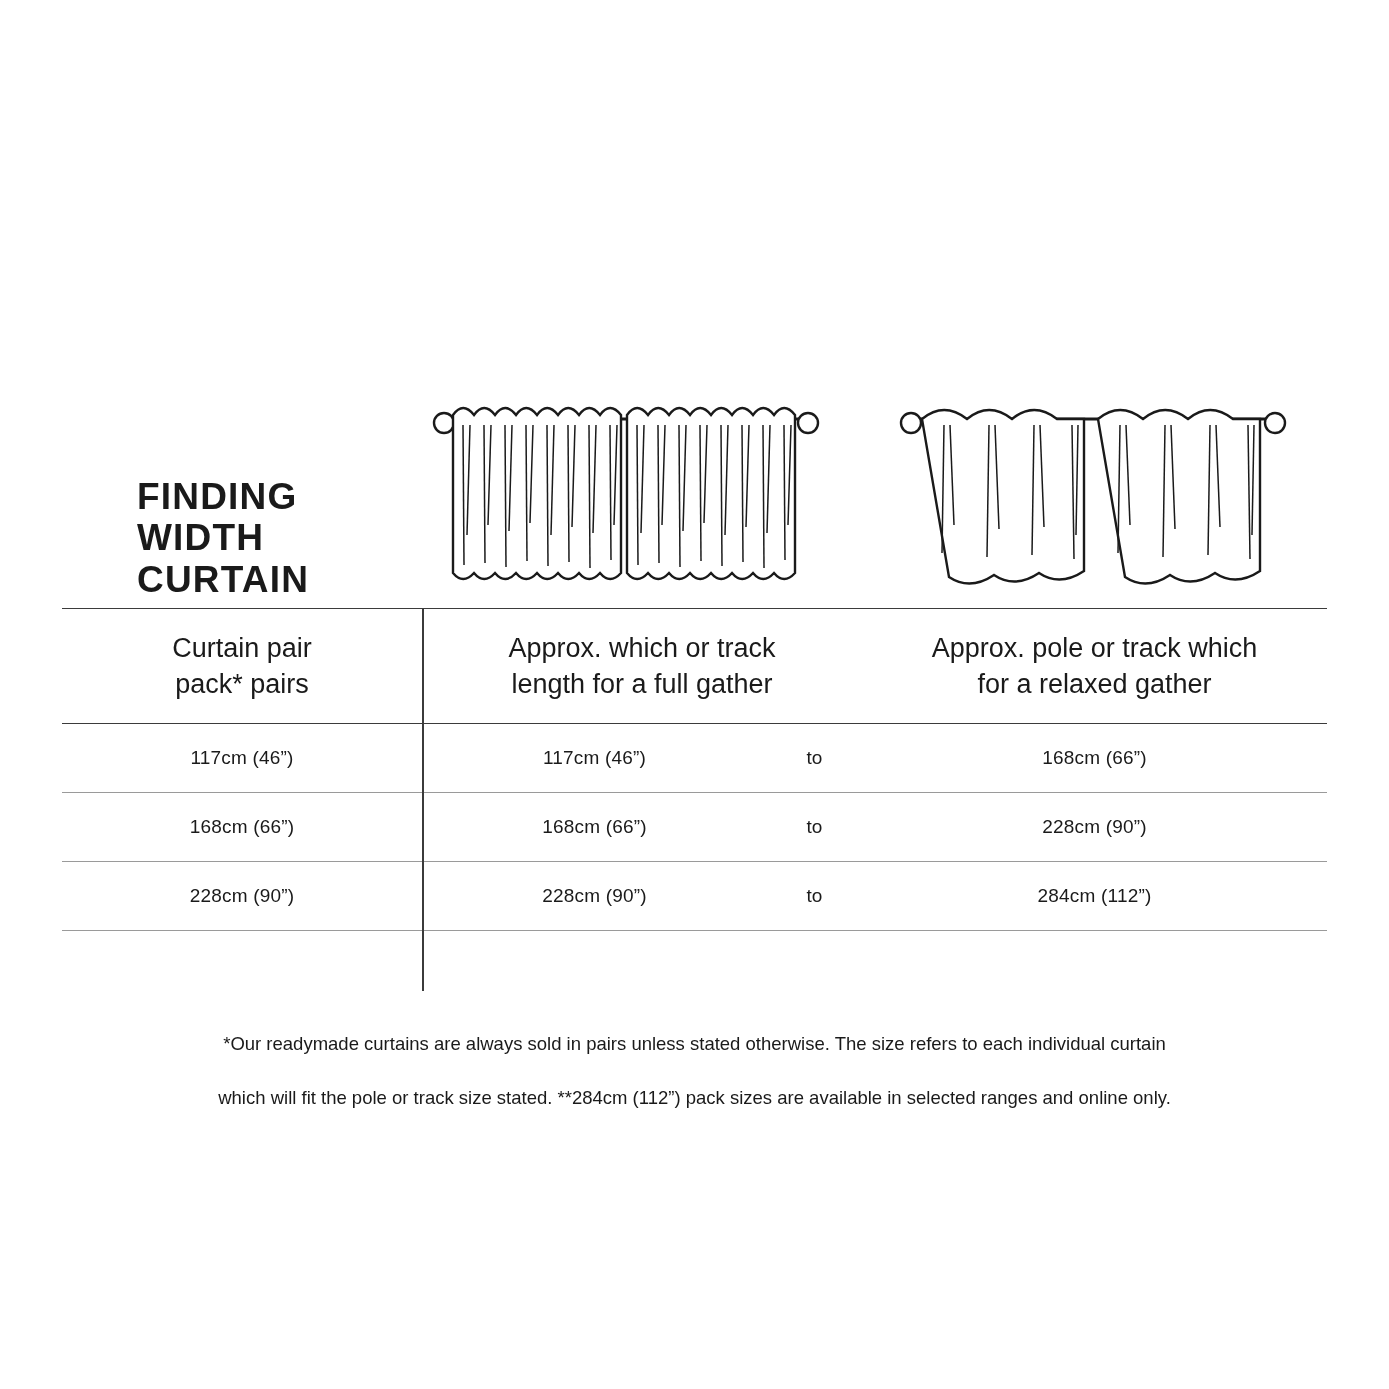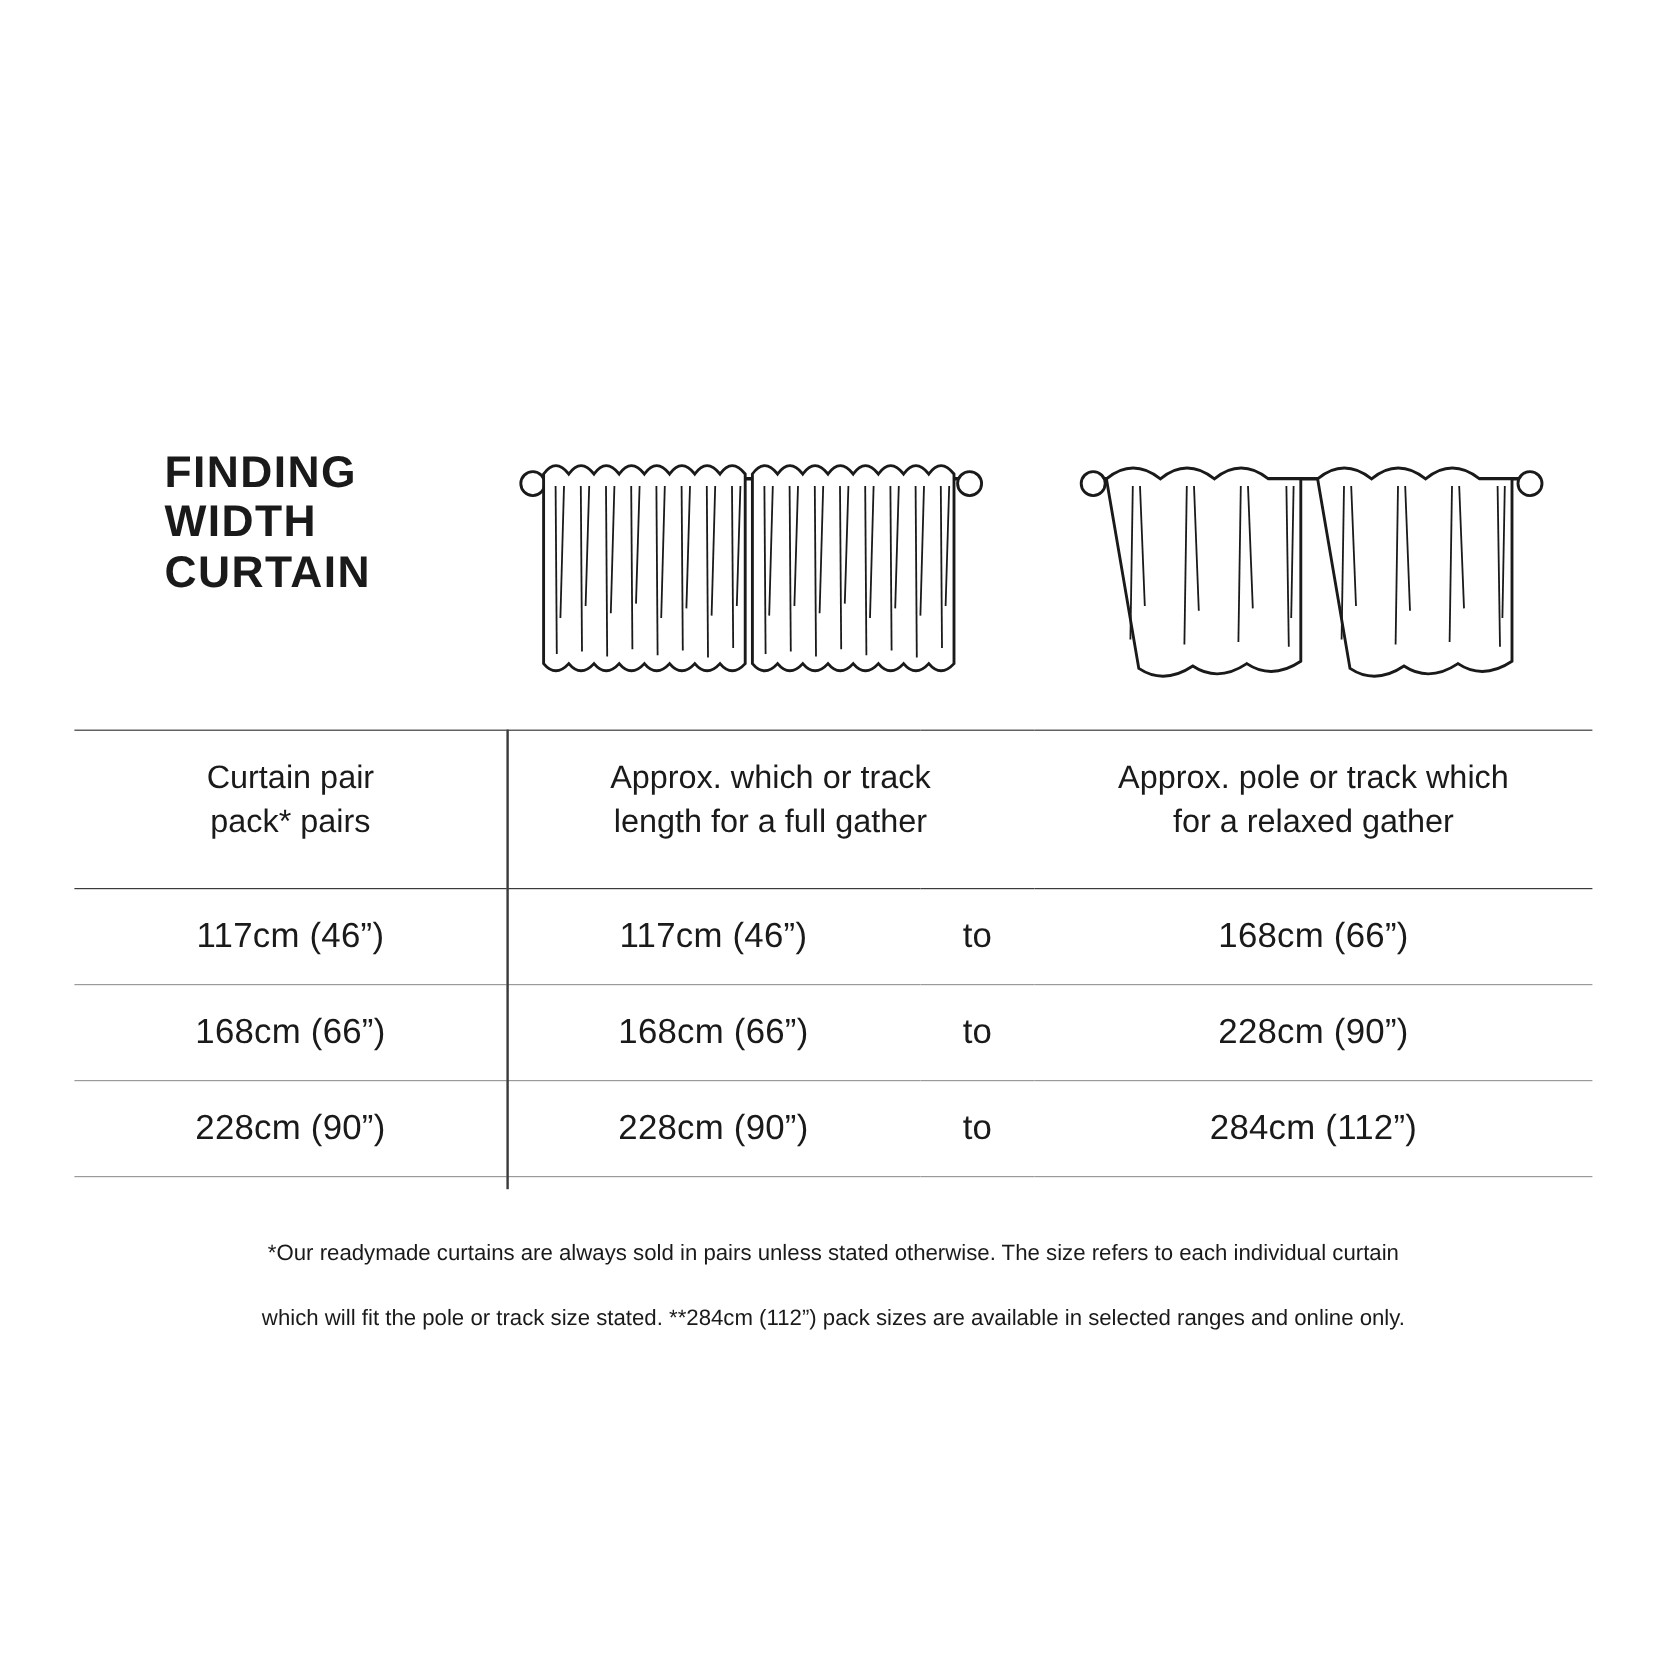--- a/index.html
+++ b/index.html
@@ -27,21 +27,21 @@
 
   
   .header-zone {
     position: absolute;
     left: 62px;
     top: 355px;
     width: 1265px;
     height: 245px;
     display: flex;
     flex-direction: row;
-    align-items: flex-start;
+    align-items: flex-end;
   }
 
   .title-block {
     width: 330px;
     padding-left: 75px;
     box-sizing: border-box;
     padding-top: 18px;
   }
   .title-line {
     font-size: 37px;
@@ -77,31 +77,31 @@
   table.size-table td {
     border: none;
     text-align: center;
     vertical-align: middle;
     font-weight: normal;
     color: #1a1a1a;
   }
   .thead-row th {
     font-size: 27px;
     line-height: 1.32;
-    padding: 22px 6px 38px 6px;
+    padding: 22px 6px 21px 6px;
   }
   .thead-row {
     border-top: 1.6px solid #3b3b3b;
     border-bottom: 1.6px solid #3b3b3b;
   }
   .body-row {
     border-bottom: 1.3px solid #9a9a9a;
   }
   .body-row td {
-    font-size: 29px;
+    font-size: 19px;
     padding: 23px 4px 23px 4px;
     letter-spacing: 0.2px;
   }
   .body-row.last {
     border-bottom: 1.6px solid #3b3b3b;
   }
   .col-pack { width: 360px; }
   .col-full { width: 345px; }
   .col-to   { width: 95px; }
   .col-relaxed { width: 465px; }

